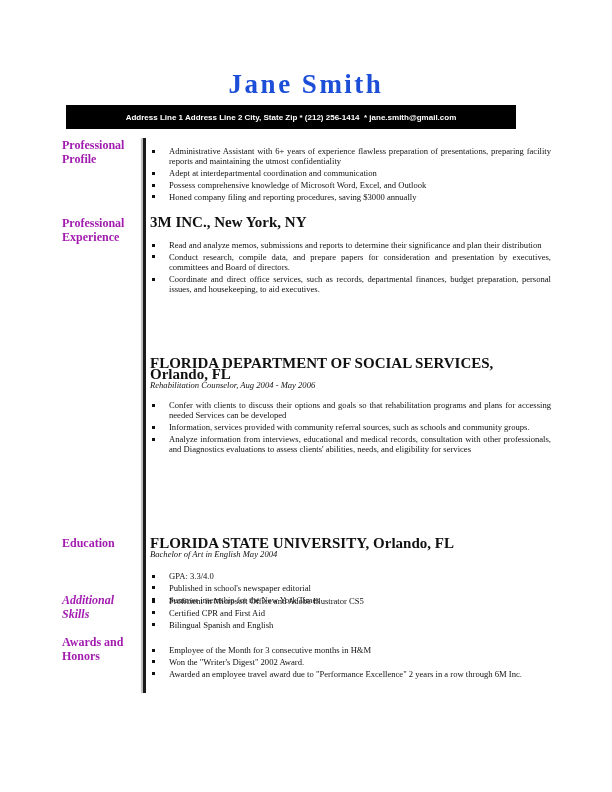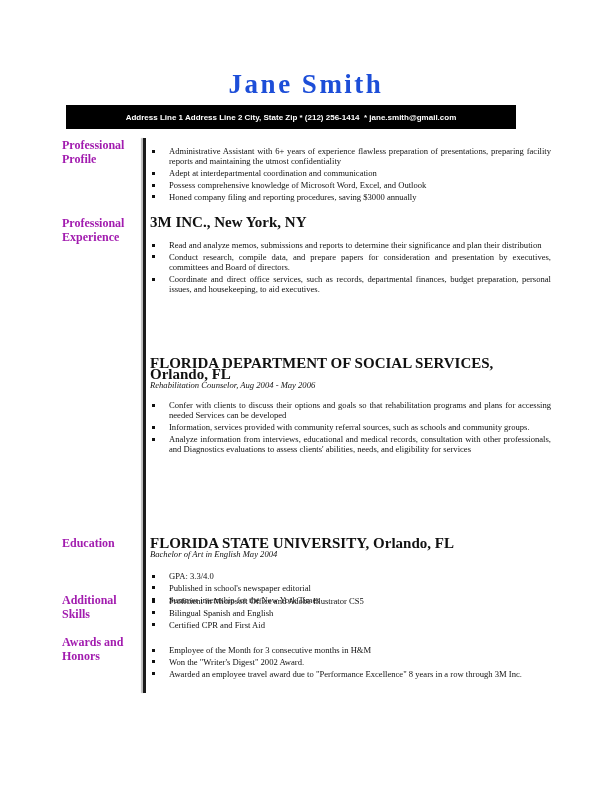--- a/index.html
+++ b/index.html
@@ -137,35 +137,35 @@
 <div class="content" style="top:509px;margin-top:29px;">
   <div class="entity">FLORIDA STATE UNIVERSITY, Orlando, FL</div>
   <div class="role">Bachelor of Art in English May 2004</div>
   <ul class="bullets" style="margin-top:11px;">
     <li>GPA: 3.3/4.0</li>
     <li>Published in school's newspaper editorial</li>
     <li>Summer internship for the New York Times</li>
   </ul>
 </div>
 
-<div class="section-label" style="top:594px;">
+<div class="section-label" style="top:594px;font-style:italic;">
   <div>Additional</div>
   <div>Skills</div>
 </div>
 <div class="content" style="top:596px;">
   <ul class="bullets">
     <li>Proficient in Microsoft Office and Adobe Illustrator CS5</li>
+    <li>Certified CPR and First Aid</li>
     <li>Bilingual Spanish and English</li>
-    <li>Certified CPR and First Aid</li>
   </ul>
 </div>
 
 <div class="section-label" style="top:636px;">
   <div>Awards and</div>
   <div>Honors</div>
 </div>
 <div class="content" style="top:645px;">
   <ul class="bullets">
     <li>Employee of the Month for 3 consecutive months in H&amp;M</li>
     <li>Won the "Writer's Digest" 2002 Award.</li>
-    <li>Awarded an employee travel award due to "Performance Excellence" 8 years in a row through 3M Inc.</li>
+    <li>Awarded an employee travel award due to "Performance Excellence" 2 years in a row through 6M Inc.</li>
   </ul>
 </div>
 
 </body></html>

